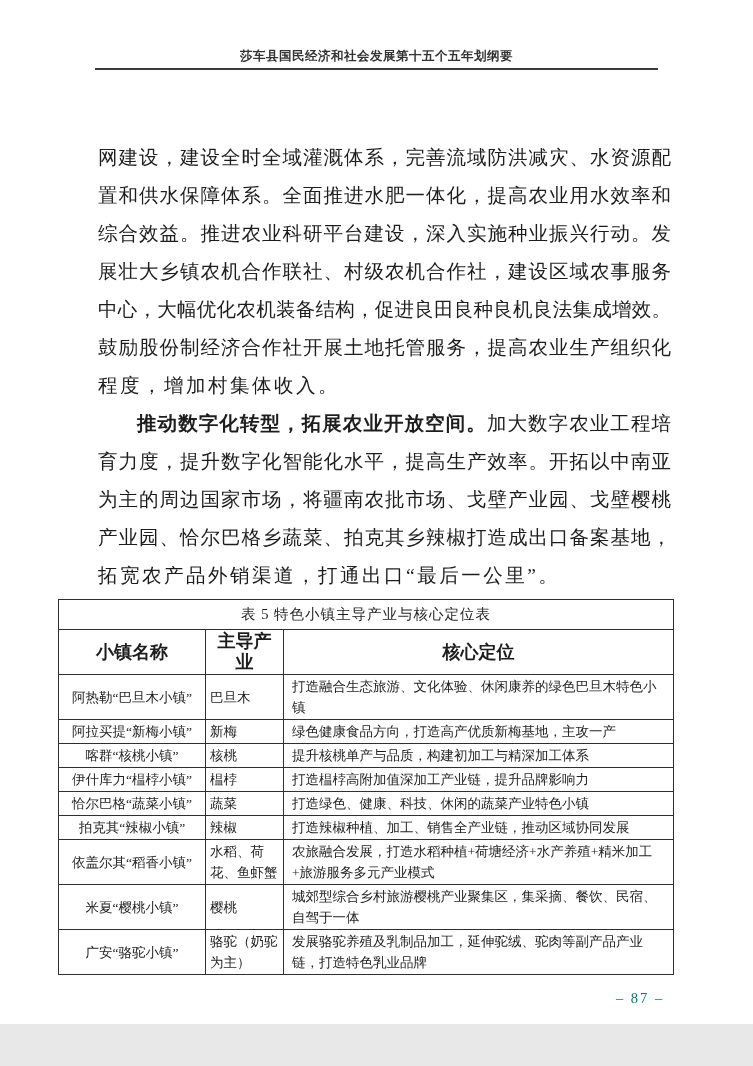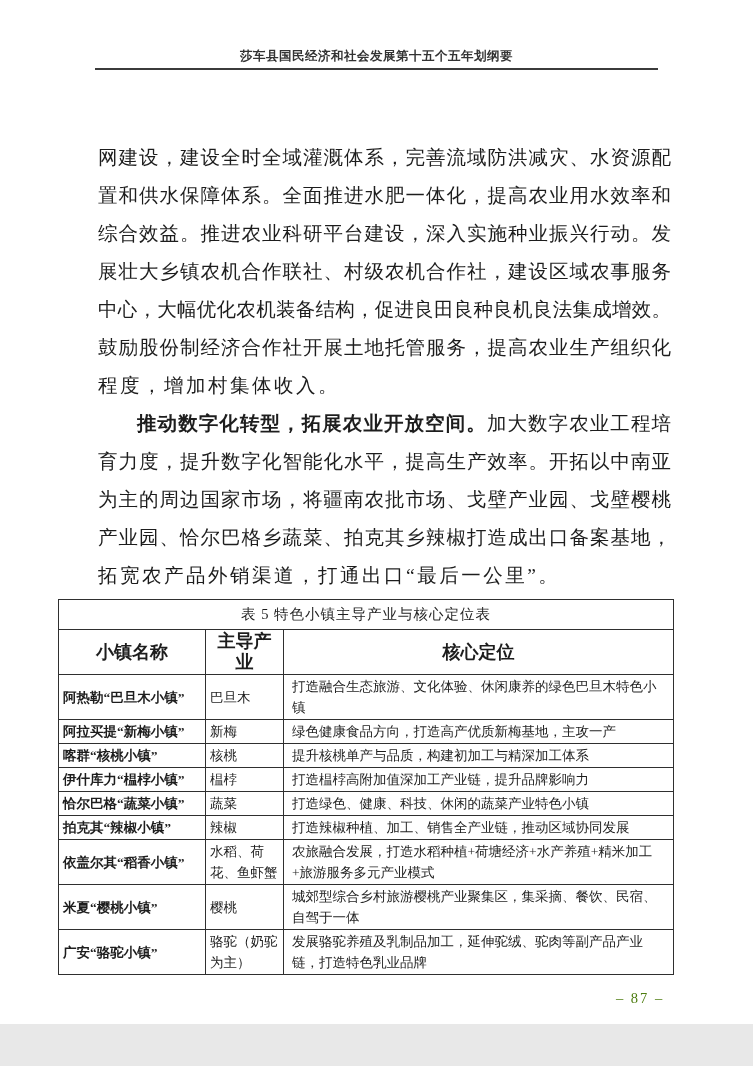--- a/index.html
+++ b/index.html
@@ -55,28 +55,28 @@
     line-height:21px;
     vertical-align:middle;
   }
   .tbl .t-title{
     text-align:center;font-weight:normal;font-size:14.5px;
     height:27px;letter-spacing:1px;
   }
   .tbl th{
     text-align:center;font-weight:bold;font-size:18px;height:25px;
   }
-  .tbl td.town{font-weight:bold;}
+  .tbl td.town{font-weight:normal;text-align:center;}
   .tbl td.ind{text-align:left;}
   .tbl td.pos{text-align:left;padding-left:8px;padding-right:16px;}
   .tbl tr.single td{height:21px;}
   
   .pagenum{
     position:absolute;top:990px;left:598px;width:84px;
-    text-align:center;font-size:14.5px;color:#4d7c0f;
+    text-align:center;font-size:14.5px;color:#0f766e;
     letter-spacing:2px;
   }
 </style>
 </head>
 <body>
 
 <div class="page">
 
   <div class="hdr-title">莎车县国民经济和社会发展第十五个五年划纲要</div>
   <div class="hdr-rule"></div>

